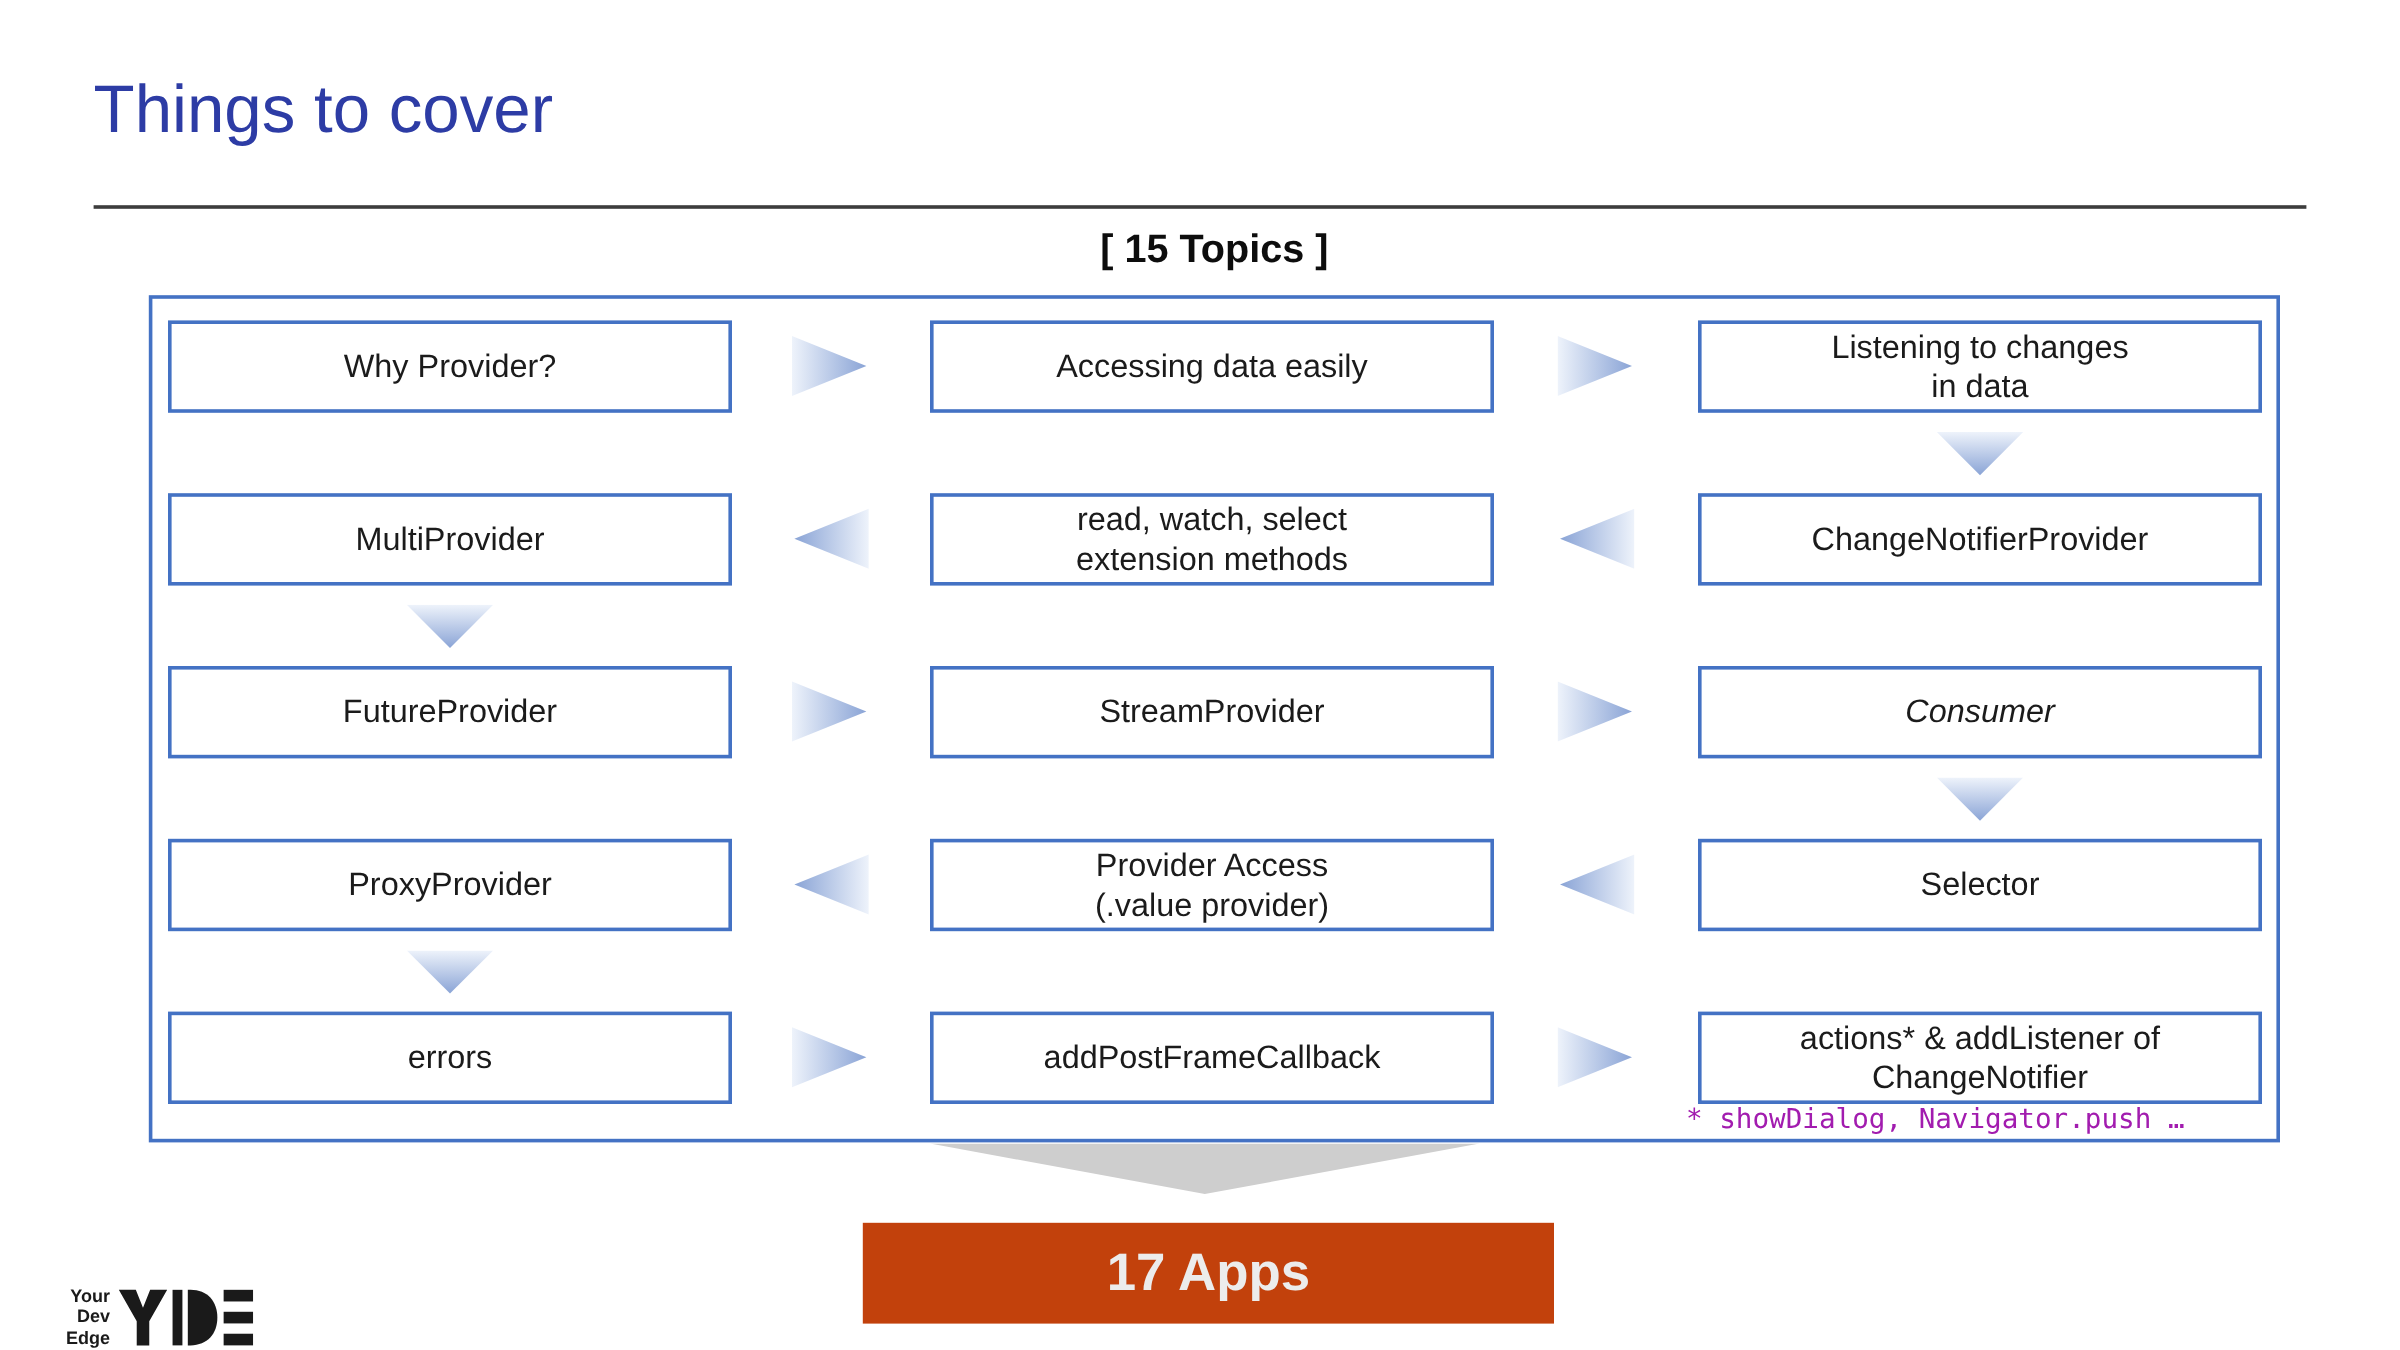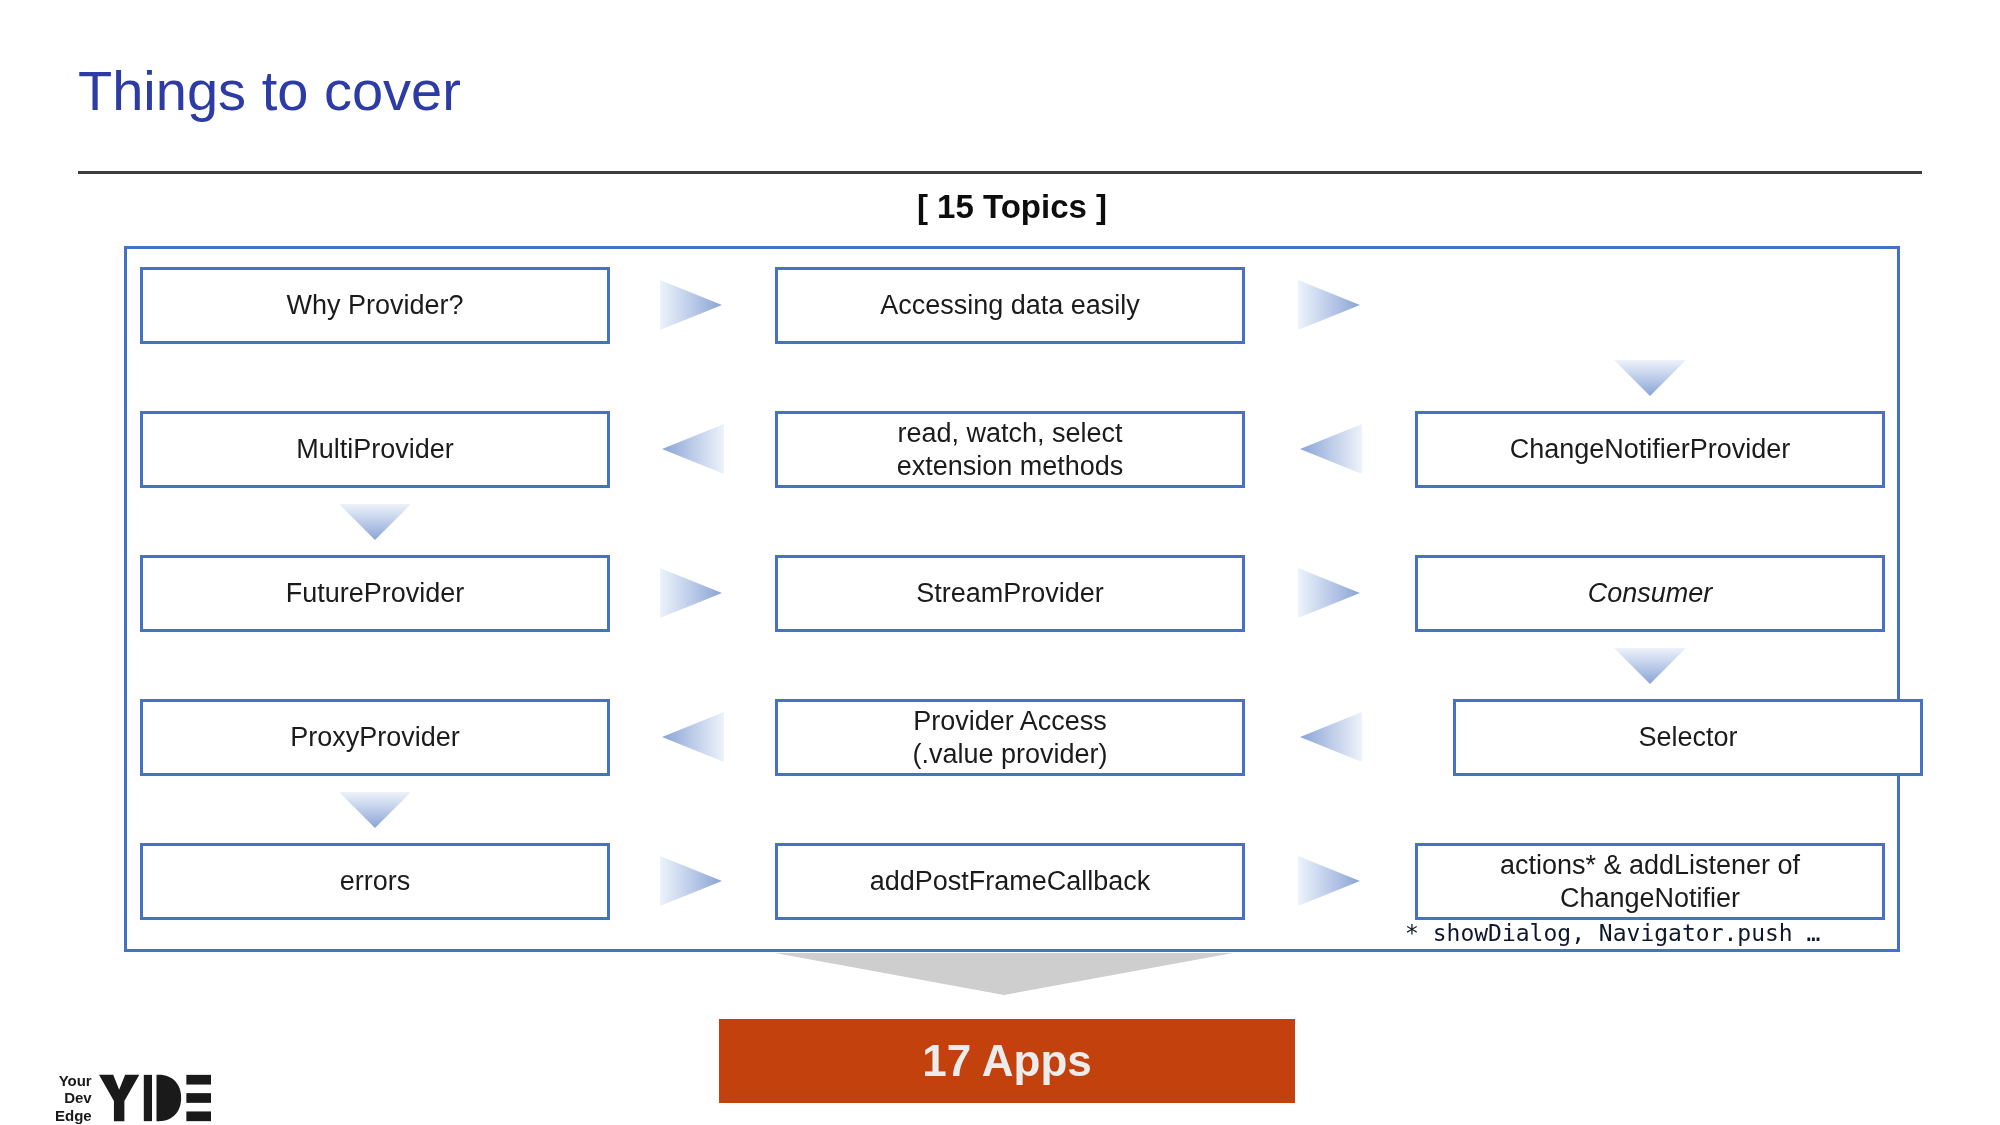--- a/index.html
+++ b/index.html
@@ -18,21 +18,21 @@
 
   .box{position:absolute;width:470px;height:77px;border:3px solid #4472c4;box-sizing:border-box;
        background:#ffffff;display:flex;align-items:center;justify-content:center;text-align:center;
        font-size:27px;line-height:1.22;color:#1b1b1b;white-space:pre-line;}
 
   .harrow{position:absolute;width:64px;height:54px;}
   .varrow{position:absolute;width:76px;height:38px;}
   .harrow svg,.varrow svg{display:block;width:100%;height:100%;}
 
   .footnote{position:absolute;left:1405px;top:896px;font-family:"DejaVu Sans Mono", monospace;
-            font-size:23px;color:#0f172a;}
+            font-size:23px;color:#a21caf;}
 
   .chevron{position:absolute;left:775px;top:929px;width:458px;height:42px;}
   .chevron svg{display:block;width:100%;height:100%;}
 
   .banner{position:absolute;left:719px;top:995px;width:576px;height:84px;background:#c2410c;
           display:flex;align-items:center;justify-content:center;color:#ececec;
           font-size:44px;font-weight:bold;}
 
   .logo{position:absolute;left:55px;top:1043px;display:flex;align-items:center;gap:7px;}
   .logo-tagline{display:flex;flex-direction:column;text-align:right;font-size:15px;
@@ -64,37 +64,39 @@
 
   <div class="title">Things to cover</div>
   <div class="divider"></div>
   <div class="topics-header">[ 15 Topics ]</div>
 
   <div class="flow-frame"></div>
 
   
   <div class="box" style="left:140px;top:243px;">Why Provider?</div>
   <div class="box" style="left:775px;top:243px;">Accessing data easily</div>
+  <div class="box" style="left:1415px;top:243px;">Listening to changes
+in data</div>
 
   
   <div class="box" style="left:140px;top:387px;">MultiProvider</div>
   <div class="box" style="left:775px;top:387px;">read, watch, select
 extension methods</div>
   <div class="box" style="left:1415px;top:387px;">ChangeNotifierProvider</div>
 
   
   <div class="box" style="left:140px;top:531px;">FutureProvider</div>
   <div class="box" style="left:775px;top:531px;">StreamProvider</div>
   <div class="box" style="left:1415px;top:531px;font-style:italic;">Consumer</div>
 
   
   <div class="box" style="left:140px;top:675px;">ProxyProvider</div>
   <div class="box" style="left:775px;top:675px;">Provider Access
 (.value provider)</div>
-  <div class="box" style="left:1453px;top:675px;">Selector</div>
+  <div class="box" style="left:1415px;top:675px;">Selector</div>
 
   
   <div class="box" style="left:140px;top:819px;">errors</div>
   <div class="box" style="left:775px;top:819px;">addPostFrameCallback</div>
   <div class="box" style="left:1415px;top:819px;">actions* &amp; addListener of
 ChangeNotifier</div>
 
   
   <div class="harrow" style="left:660px;top:254px;">
       <svg viewBox="0 0 64 54">

